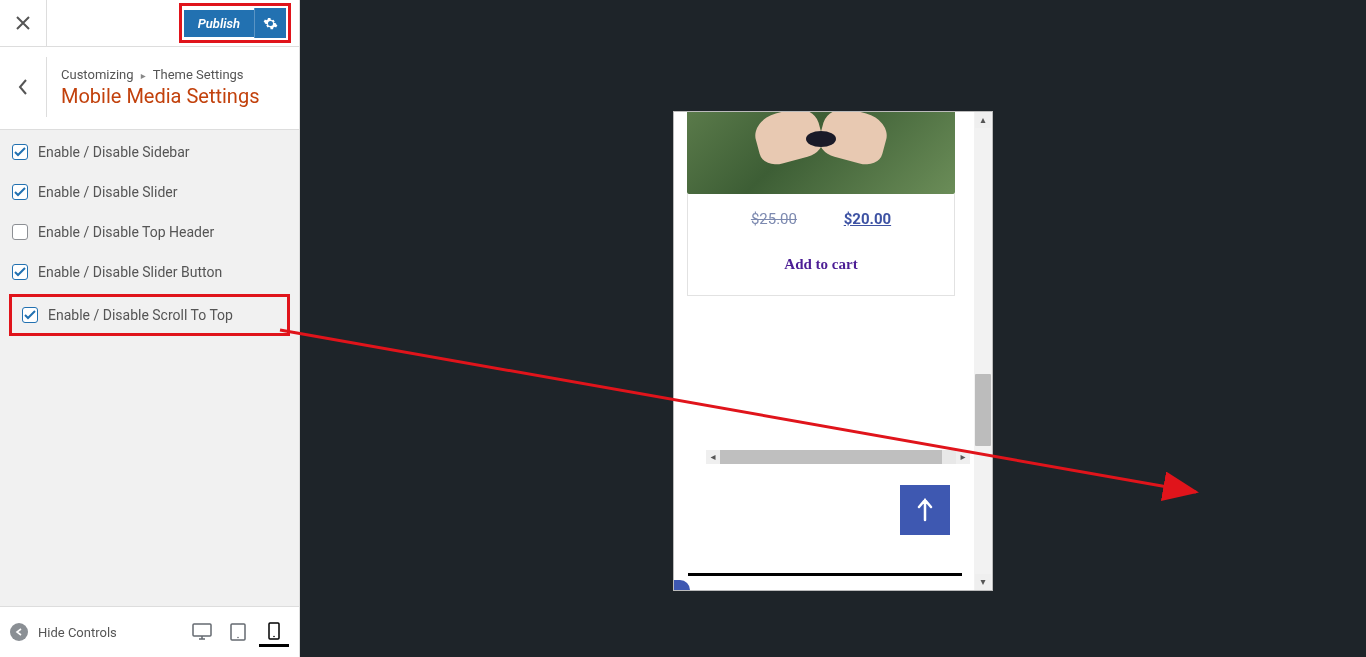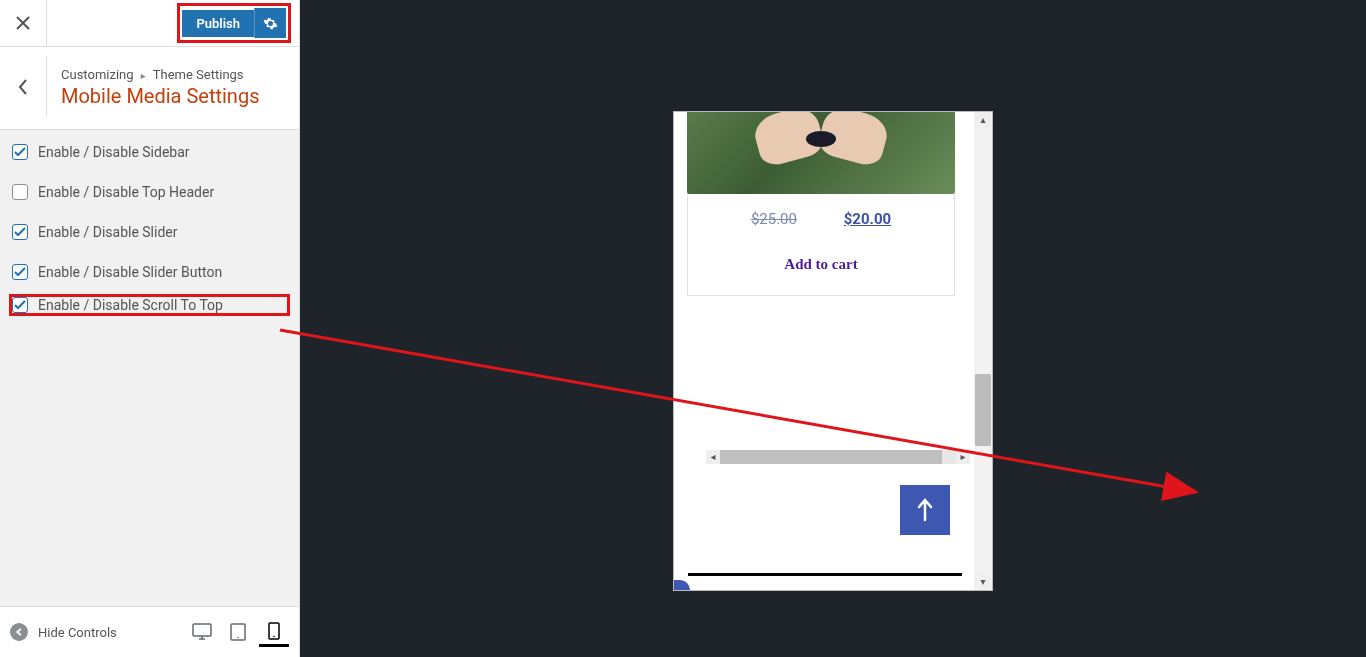--- a/index.html
+++ b/index.html
@@ -5,36 +5,36 @@
 * { margin: 0; padding: 0; box-sizing: border-box; font-family: -apple-system, BlinkMacSystemFont, "Segoe UI", Roboto, sans-serif; }
 html, body { width: 1366px; height: 657px; overflow: hidden; }
 body { display: flex; background: #1e2429; }
 
 
 .sidebar { width: 300px; background: #f1f1f1; display: flex; flex-direction: column; border-right: 1px solid #ddd; }
 
 .sidebar-top { height: 47px; background: #fff; border-bottom: 1px solid #ddd; display: flex; align-items: center; justify-content: space-between; padding: 0 8px 0 0; }
 .close-x { width: 47px; height: 47px; display: flex; align-items: center; justify-content: center; color: #555; font-size: 15px; cursor: pointer; border-right: 1px solid #ddd; }
 .publish-wrap { display: flex; align-items: center; gap: 0; border: 3px solid #e0141b; padding: 2px; }
-.publish-btn { background: #2271b1; color: #fff; font-size: 13px; font-weight: 600; padding: 6px 14px; border: none; cursor: pointer; }
+.publish-btn { background: #2271b1; color: #fff; font-size: 13px; font-weight: 600; padding: 6px 14px; border: none; cursor: pointer; font-style: italic; }
 .gear-btn { background: #2271b1; color: #fff; width: 32px; height: 30px; display: flex; align-items: center; justify-content: center; cursor: pointer; border-left: 1px solid rgba(255,255,255,0.25); }
 
 .header-row { background: #fff; border-bottom: 1px solid #ddd; display: flex; align-items: center; padding: 10px 10px 12px 0; }
 .back-btn { width: 47px; height: 60px; display: flex; align-items: center; justify-content: center; color: #555; cursor: pointer; border-right: 1px solid #ddd; margin-right: 14px; }
 .header-text .crumbs { font-size: 13px; color: #555; }
 .header-text .crumbs .sep { margin: 0 4px; font-size: 10px; color: #888; }
 .header-text h2 { font-size: 20px; font-weight: 400; color: #c2410c; margin-top: 2px; }
 
 .controls { padding: 14px 12px; display: flex; flex-direction: column; gap: 24px; }
 .chk-row { display: flex; align-items: center; gap: 10px; font-size: 14px; color: #555; }
 .chk { width: 16px; height: 16px; border: 1px solid #8c8f94; border-radius: 3px; background: #fff; display: flex; align-items: center; justify-content: center; cursor: pointer; }
 .chk.checked { border-color: #2271b1; }
 .chk.checked svg { display: block; }
 .chk svg { display: none; }
-.chk-row.highlighted { border: 3px solid #e0141b; margin: -10px -3px; gap: 10px; }
+.chk-row.highlighted { border: 3px solid #e0141b; padding: 10px; margin: -10px -3px; gap: 10px; }
 
 .sidebar-footer { margin-top: auto; height: 51px; background: #fff; border-top: 1px solid #ddd; display: flex; align-items: center; justify-content: space-between; padding: 0 10px; }
 .hide-controls { display: flex; align-items: center; gap: 10px; color: #555; font-size: 13px; cursor: pointer; }
 .hide-controls .circ { width: 18px; height: 18px; border-radius: 50%; background: #8a8f94; display: flex; align-items: center; justify-content: center; color: #fff; }
 .devices { display: flex; gap: 6px; }
 .dev { width: 30px; height: 30px; display: flex; align-items: center; justify-content: center; color: #646970; cursor: pointer; }
 .dev.active { border-bottom: 3px solid #000; color: #000; }
 
 
 .preview-area { flex: 1; background: #1e2429; position: relative; display: flex; align-items: center; justify-content: center; }
@@ -109,30 +109,30 @@
   <div class="controls">
       <label class="chk-row">
         <span class="chk checked">
           <svg width="12" height="10" viewBox="0 0 12 10">
             <path d="M1 5 L4 8 L11 1" stroke="#2271b1" stroke-width="2" fill="none"></path>
           </svg>
         </span>
         <span>Enable / Disable Sidebar</span>
       </label>
       <label class="chk-row">
+        <span class="chk checked">
+          <svg width="12" height="10" viewBox="0 0 12 10">
+            <path d="M1 5 L4 8 L11 1" stroke="#2271b1" stroke-width="2" fill="none"></path>
+          </svg>
+        </span>
+        <span>Enable / Disable Slider</span>
+      </label>
+      <label class="chk-row">
         <span class="chk"></span>
         <span>Enable / Disable Top Header</span>
-      </label>
-      <label class="chk-row">
-        <span class="chk checked">
-          <svg width="12" height="10" viewBox="0 0 12 10">
-            <path d="M1 5 L4 8 L11 1" stroke="#2271b1" stroke-width="2" fill="none"></path>
-          </svg>
-        </span>
-        <span>Enable / Disable Slider</span>
       </label>
       <label class="chk-row">
         <span class="chk checked">
           <svg width="12" height="10" viewBox="0 0 12 10">
             <path d="M1 5 L4 8 L11 1" stroke="#2271b1" stroke-width="2" fill="none"></path>
           </svg>
         </span>
         <span>Enable / Disable Slider Button</span>
       </label>
       <label class="chk-row highlighted">

